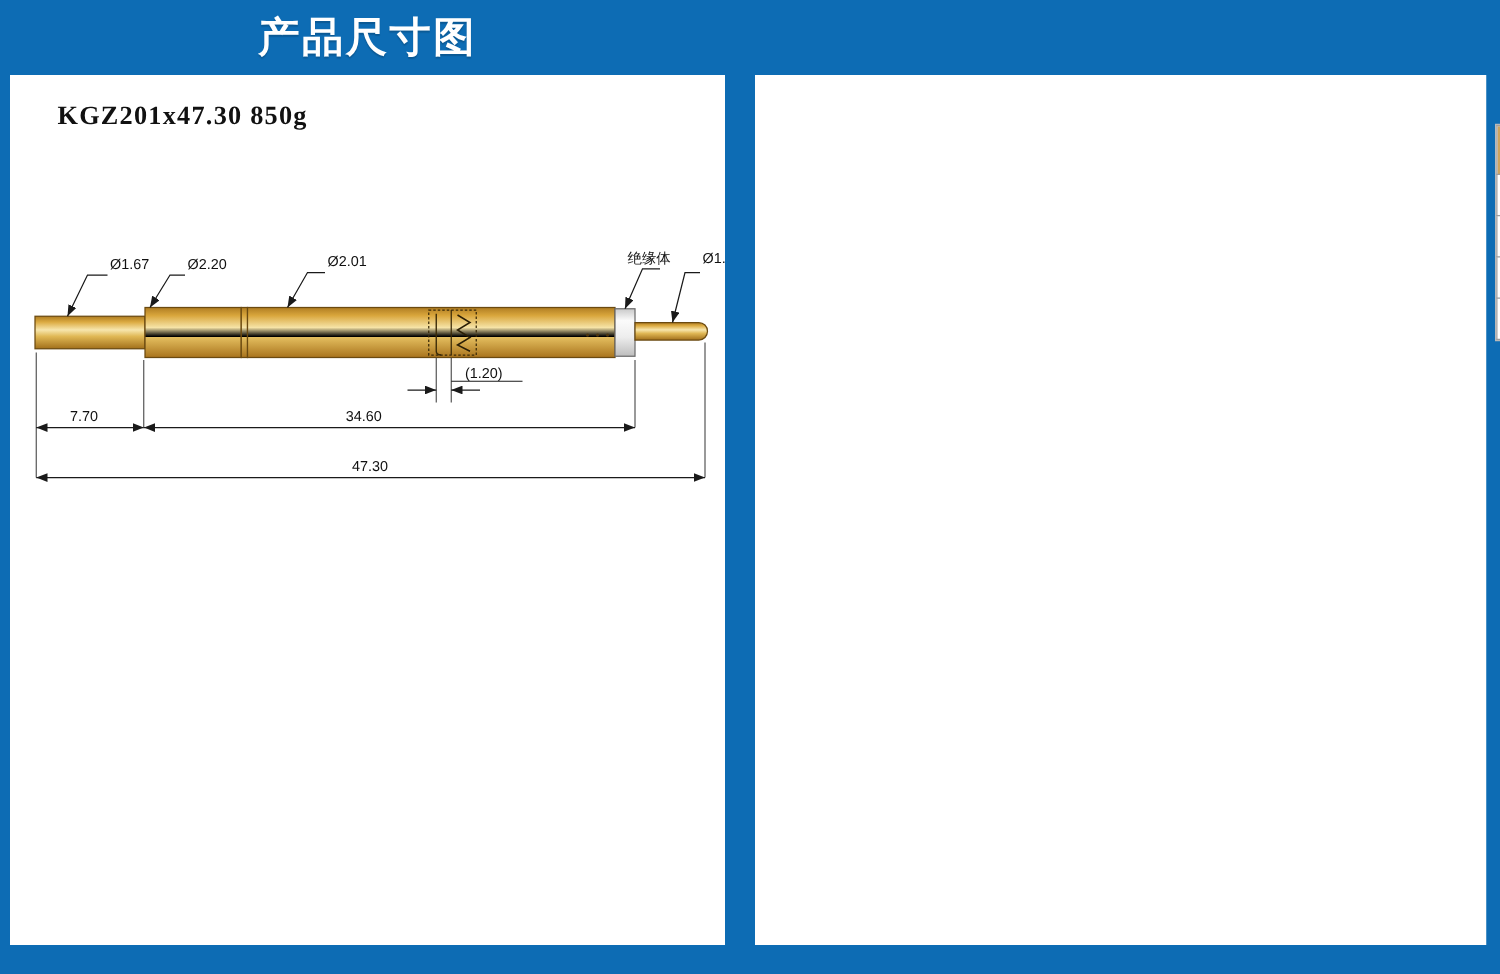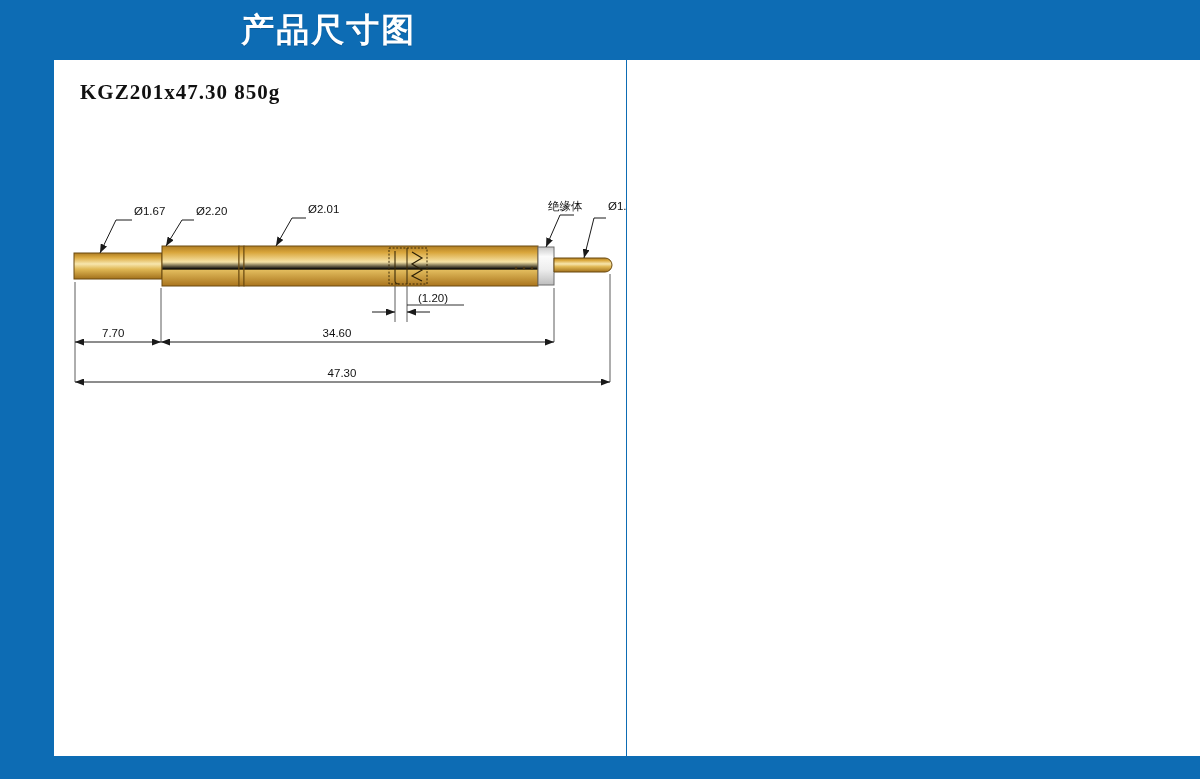--- a/index.html
+++ b/index.html
@@ -3,21 +3,21 @@
 <meta charset="utf-8">
 <style>
   html,body{margin:0;padding:0;}
   body{
     width:1200px;height:779px;
     background:#0d6cb4;
     font-family:"Liberation Sans", sans-serif;
     overflow:hidden;
     position:relative;
   }
-  .page{position:absolute;inset:0;display:flex;padding-left:46px;}
+  .page{position:absolute;inset:0;display:flex;}
   .col{position:relative;height:779px;box-sizing:border-box;}
   .col-left{width:588px;}
   .col-right{width:612px;}
 
   .banner{
     height:60px;
     display:flex;align-items:center;justify-content:center;
     color:#ffffff;
     font-family:"DejaVu Sans", sans-serif;
     font-weight:bold;
@@ -31,21 +31,21 @@
   .panel{
     position:absolute;
     background:#ffffff;
     box-sizing:border-box;
   }
   .panel-left{left:8px;top:60px;width:572px;height:696px;}
   .panel-right{left:16px;top:60px;width:585px;height:696px;}
 
   
   .dwg-title{
-    position:absolute;left:26px;top:20px;
+    position:absolute;left:38px;top:20px;
     font-family:"Liberation Serif", serif;
     font-size:21px;font-weight:bold;color:#111;
     letter-spacing:1px;white-space:nowrap;
   }
   .drawing{position:absolute;left:0;top:0;width:572px;height:330px;}
 
   
   .tbl{
     position:absolute;
     border-collapse:collapse;

